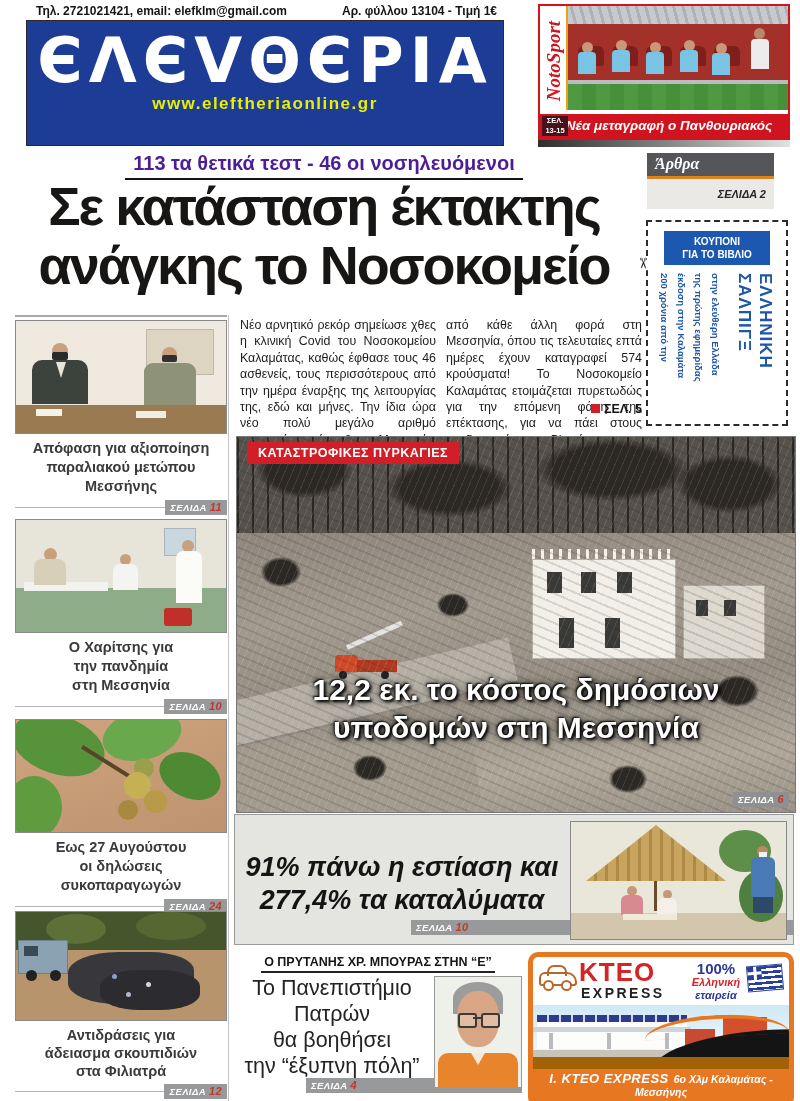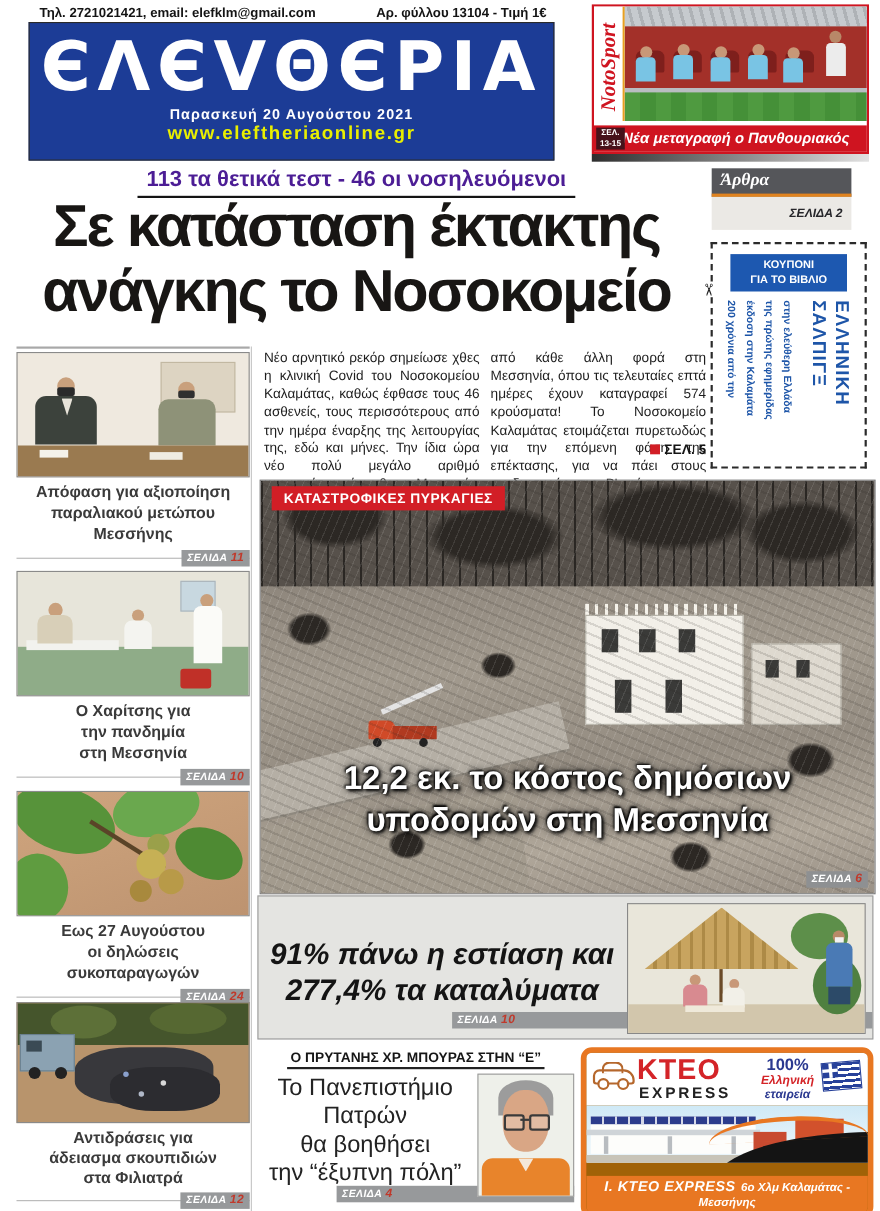--- a/index.html
+++ b/index.html
@@ -106,21 +106,21 @@
   .road{left:-40px;top:236px;width:320px;height:44px;background:#b5afa5;transform:rotate(-13deg);box-shadow:0 2px 0 #8f897f;}
   .road2{left:-20px;top:300px;width:260px;height:90px;background:#a39b8e;transform:rotate(-8deg);}
   .truck{left:92px;top:206px;width:90px;height:44px;}
   .truck .boom{left:18px;top:2px;width:60px;height:5px;background:#e3e3e3;transform:rotate(-24deg);transform-origin:left center;}
   .truck .cab{left:6px;top:12px;width:24px;height:17px;background:#d04a28;border-radius:3px 6px 1px 1px;}
   .truck .bed{left:28px;top:17px;width:40px;height:12px;background:#b03a20;}
   .truck .w1,.truck .w2{width:8px;height:8px;border-radius:50%;background:#222;top:28px;}
   .truck .w1{left:10px;} .truck .w2{left:52px;}
   .fire-label{left:10px;top:5px;background:#d21e26;color:#fff;font-weight:bold;font-size:12.5px;
               letter-spacing:.5px;padding:4px 11px;}
-  .fire-cap{left:0;top:252px;width:100%;text-align:center;font-weight:bold;font-size:30px;line-height:38px;color:#fff;
+  .fire-cap{left:0;top:234px;width:100%;text-align:center;font-weight:bold;font-size:30px;line-height:38px;color:#fff;
             text-shadow:2px 2px 3px #000,-1px -1px 2px #000,0 0 9px rgba(0,0,0,.95);}
   .fire-badge{position:absolute;right:6px;bottom:5px;top:auto;background:#8e9092;}
 
   
   .tour{left:234px;top:814px;width:560px;height:131px;background:#e4e4e1;border:1px solid #9a9a9a;box-sizing:border-box;}
   .tour-kick{left:0;top:10px;width:334px;text-align:center;}
   .tour-kick span{display:inline-block;font-weight:bold;font-size:13.5px;color:#161616;border-bottom:2px solid #222;padding:0 4px 2px;}
   .tour-head{left:2px;top:36px;width:330px;text-align:center;font-style:italic;font-weight:bold;
              font-size:27px;line-height:33px;color:#141414;}
   .tour-badge{left:176px;top:auto;bottom:9px;}
@@ -187,21 +187,20 @@
 </head>
 <body>
 
 <div class="page">
 
   <div class="abs tb tb-left">Τηλ. 2721021421, email: elefklm@gmail.com</div>
   <div class="abs tb tb-right">Αρ. φύλλου 13104 - Τιμή 1€</div>
 
   <div class="abs masthead">
     <span class="mh-logo">ЄΛЄVΘЄΡΙΑ</span>
-    <span class="mh-date">Παρασκευή 20 Αυγούστου 2021</span>
     <span class="mh-url">www.eleftheriaonline.gr</span>
   </div>
 
   <div class="abs ns">
     <i class="ns-strip"></i>
     <i class="ns-logo">NotoSport</i>
     <div class="abs ns-photo">
       <i class="ns-stand"></i>
       <i class="ns-wall"></i>
       <i class="ns-shell" style="left:10px;"></i>

